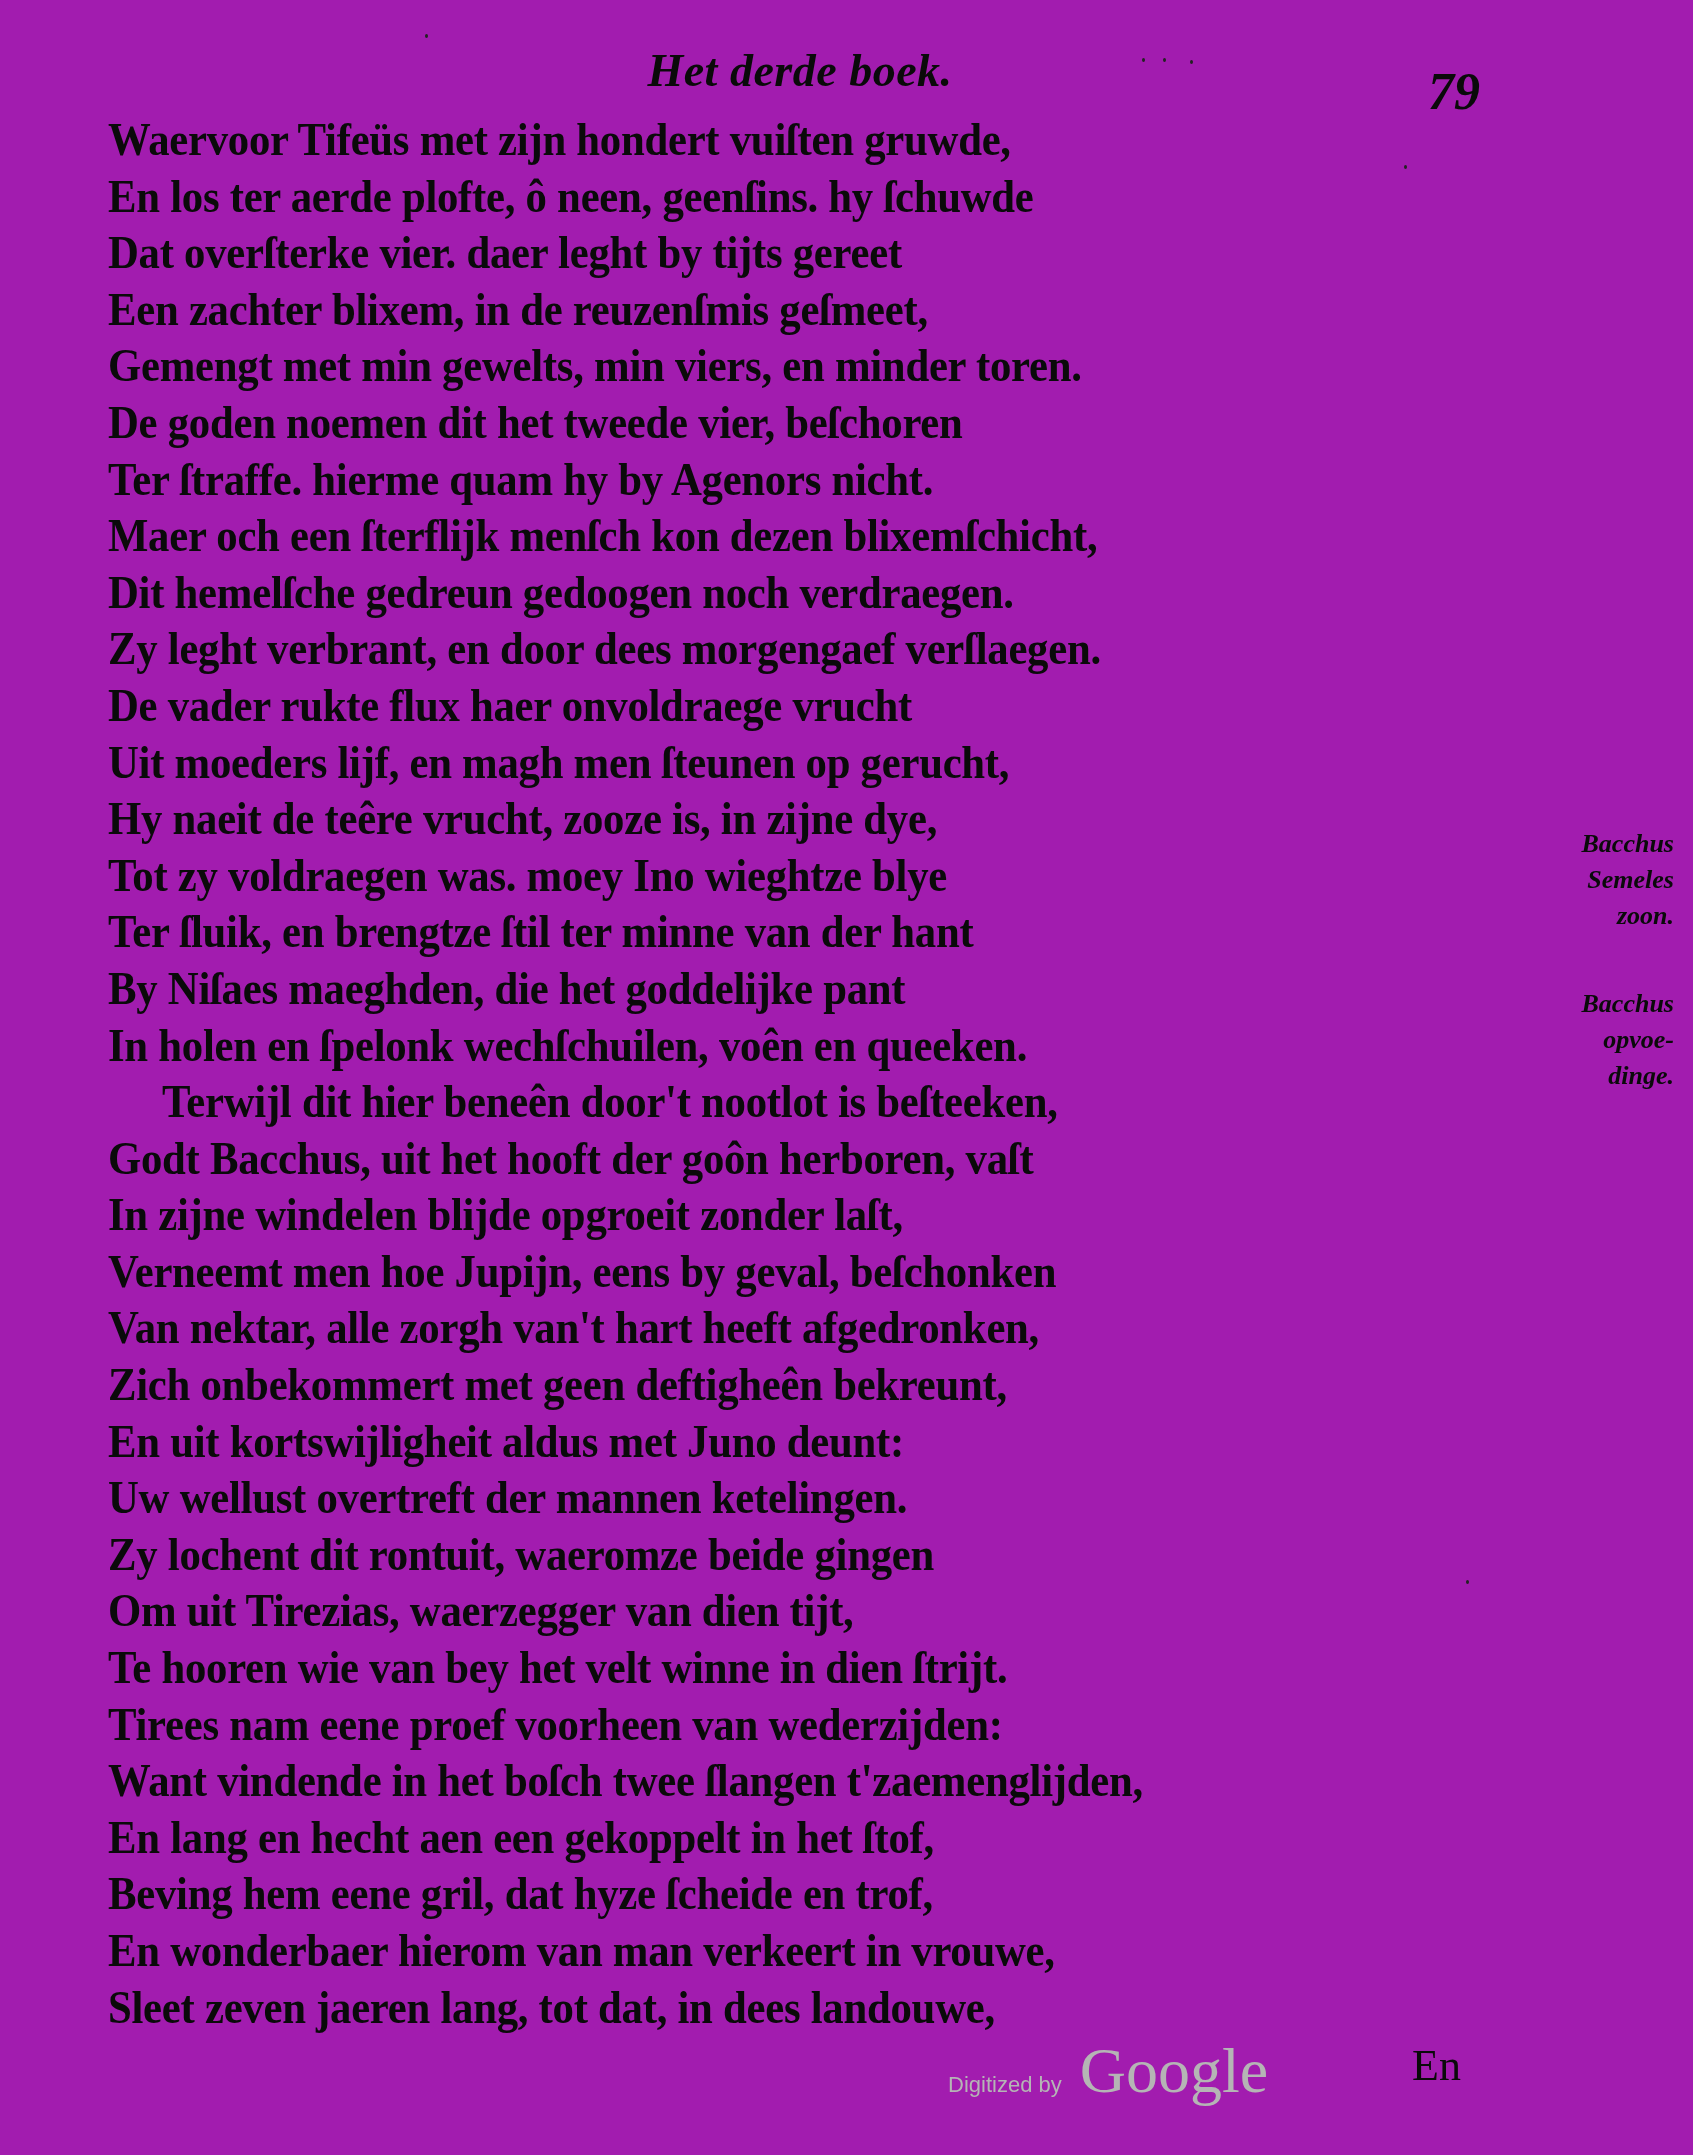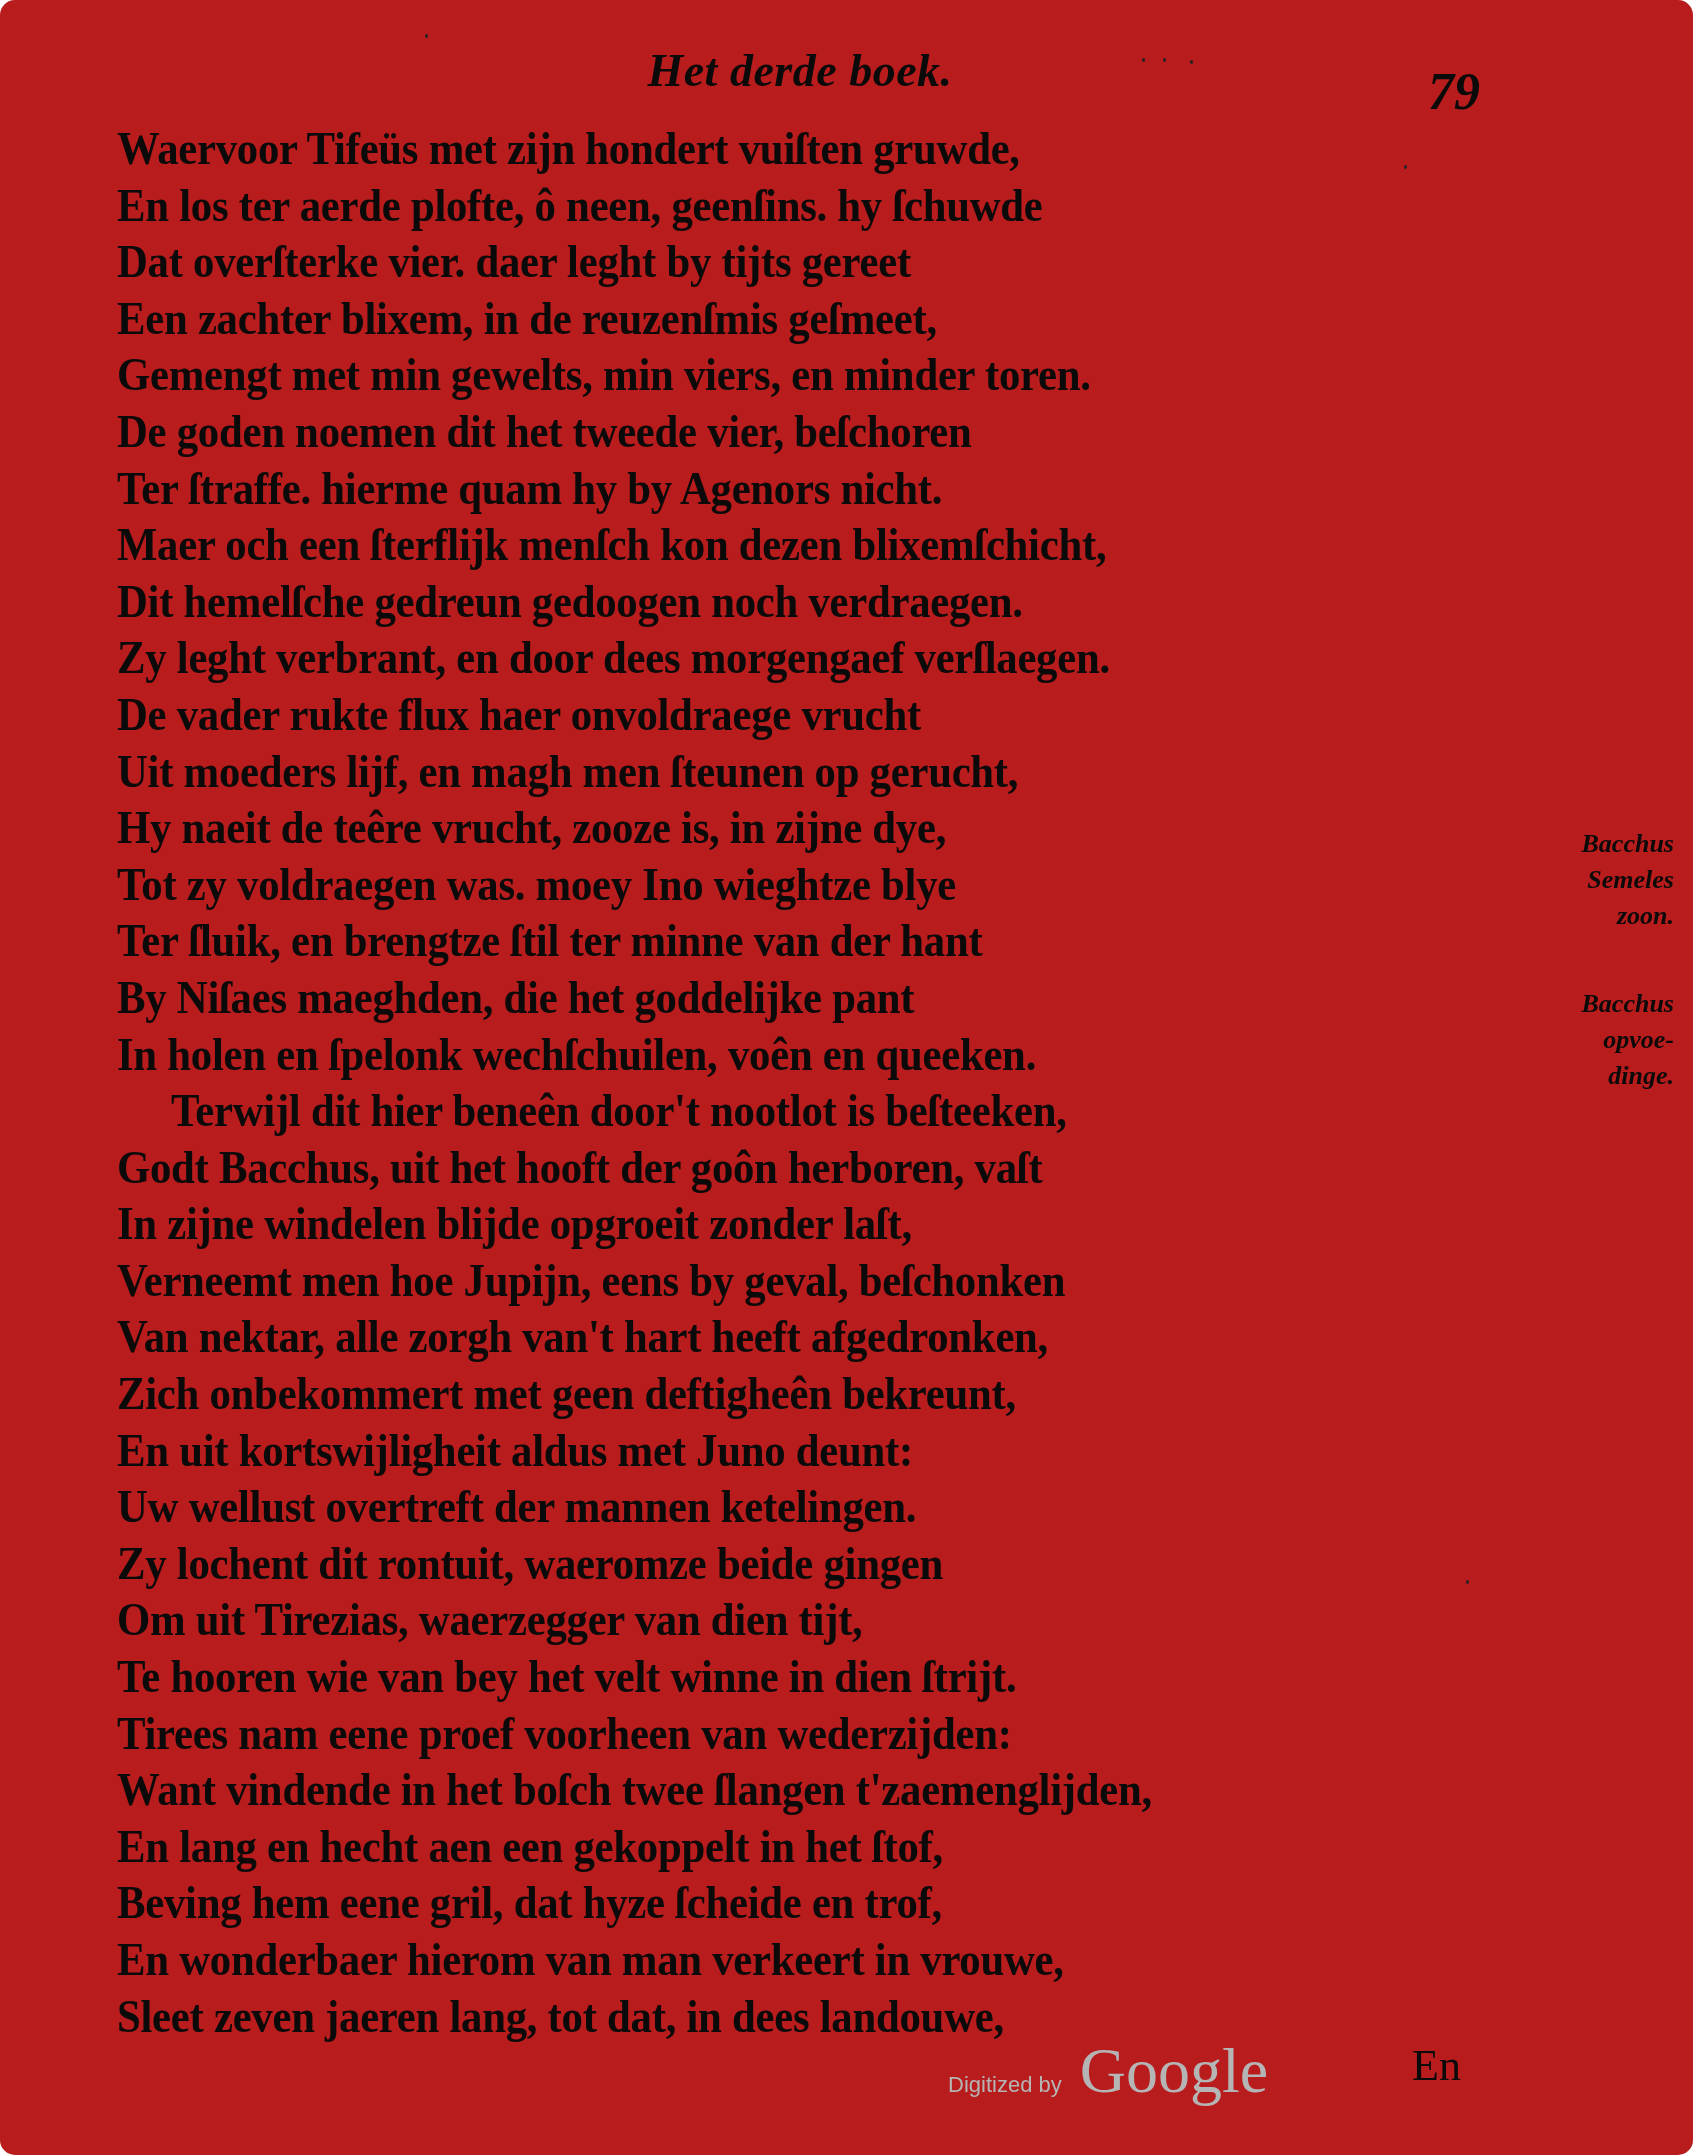--- a/index.html
+++ b/index.html
@@ -13,22 +13,21 @@
       position: relative;
       overflow: hidden;
       color: #0a0a0a;
       font-family: "Liberation Serif", "DejaVu Serif", serif;
     }
     .page {
       position: absolute;
       left: 0; top: 0;
       width: 1693px;
       height: 2155px;
-      background: #b91c1c;
-      border-radius: 15px;
+      background: #a21caf;
     }
     .running-head {
       position: absolute;
       top: 44px;
       left: 600px;
       width: 400px;
       text-align: center;
       font-style: italic;
       font-weight: bold;
       font-size: 46px;
@@ -40,21 +39,21 @@
       left: 1428px;
       font-weight: bold;
       font-style: italic;
       font-size: 52px;
     }
     .verse {
       position: absolute;
       left: 108px;
       top: 112px;
       width: 1380px;
-      margin: 9px;
+      margin: 0;
       padding: 0;
       list-style: none;
     }
     .verse-line {
       height: 56.6px;
       line-height: 56.6px;
       font-size: 46px;
       white-space: nowrap;
       letter-spacing: -0.3px;
       font-weight: bold;

